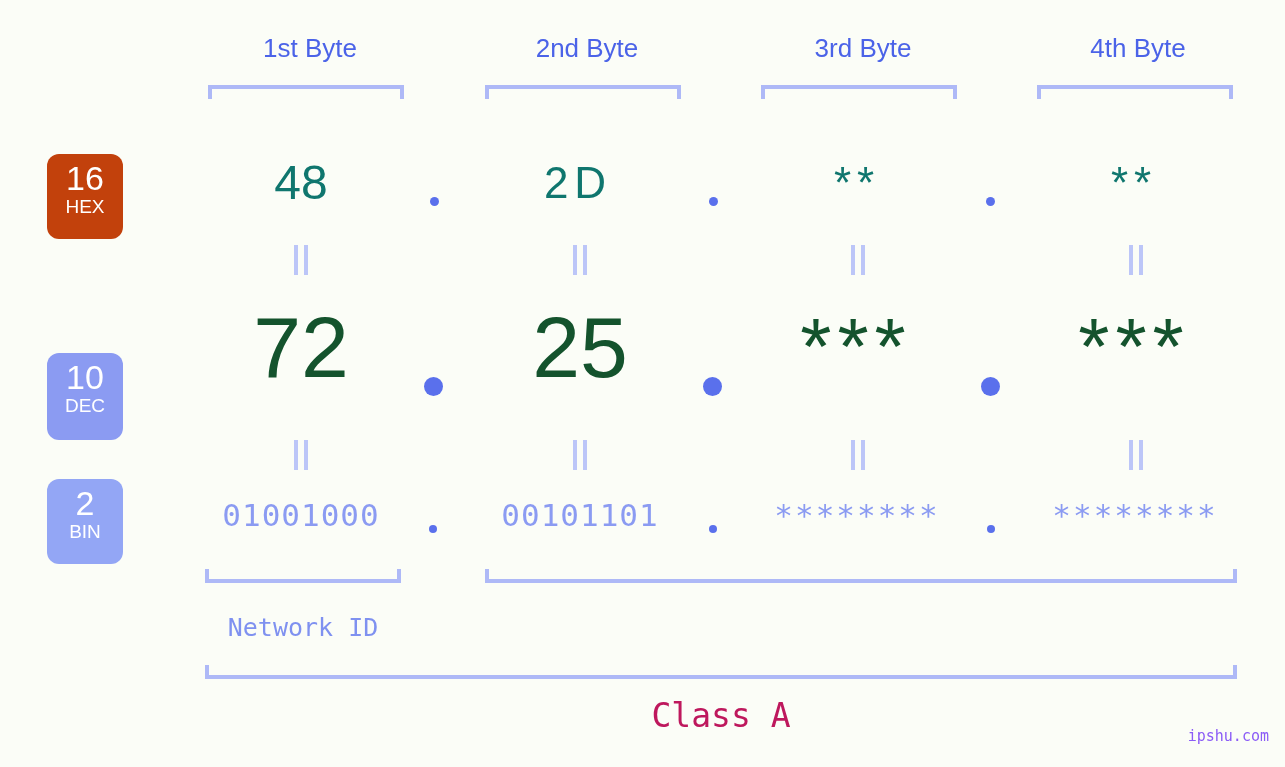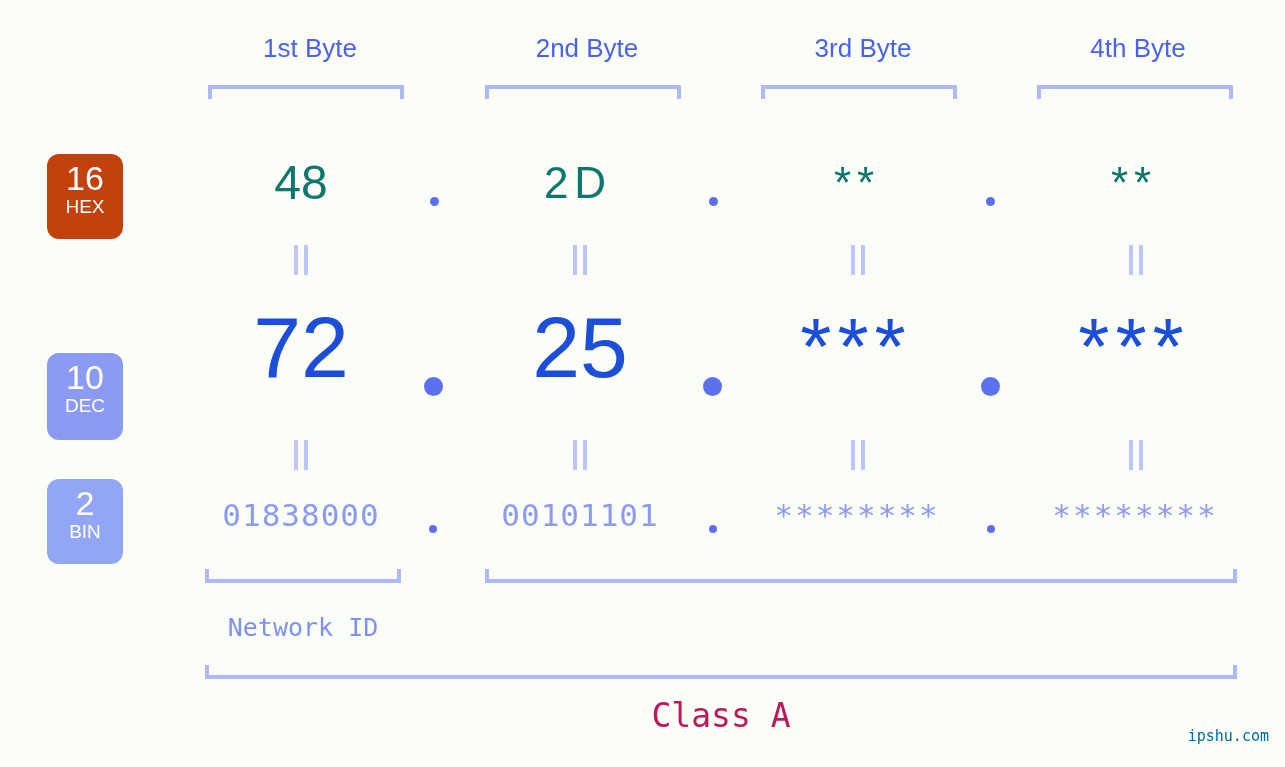--- a/index.html
+++ b/index.html
@@ -100,21 +100,21 @@
     font-size: 44px;
     letter-spacing: 6px;
   }
 
   
   .row-dec .cell {
     top: 292px;
     width: 280px;
     font-size: 86px;
     line-height: 110px;
-    color: #1d4ed8;
+    color: #14532d;
     font-family: "Liberation Sans", sans-serif;
   }
   .row-dec .cell.stars {
     font-size: 80px;
     letter-spacing: 6px;
   }
 
   
   .row-bin .cell {
     top: 495px;
@@ -173,21 +173,21 @@
     white-space: nowrap;
   }
 
   
   #watermark {
     position: absolute;
     right: 16px;
     bottom: 22px;
     font-family: "DejaVu Sans Mono", monospace;
     font-size: 15px;
-    color: #0369a1;
+    color: #8b5cf6;
     letter-spacing: 0px;
   }
 </style>
 </head>
 <body>
 
 <div id="stage">
 
   <div class="byte-header" style="left:170px;">1st Byte</div>
   <div class="byte-header" style="left:447px;">2nd Byte</div>
@@ -262,21 +262,21 @@
   <div class="eq" style="left:850px; top:440px;">
       <i></i>
       <i></i>
     </div>
   <div class="eq" style="left:1128px; top:440px;">
       <i></i>
       <i></i>
     </div>
 
   <div class="row-bin">
-    <div class="cell" style="left:161px;">01838000</div>
+    <div class="cell" style="left:161px;">01001000</div>
     <div class="cell" style="left:440px;">00101101</div>
     <div class="cell stars" style="left:717px;">********</div>
     <div class="cell stars" style="left:995px;">********</div>
 
     <div class="dot tiny" style="left:429px; top:525px;"></div>
     <div class="dot tiny" style="left:709px; top:525px;"></div>
     <div class="dot tiny" style="left:987px; top:525px;"></div>
   </div>
 
   <div class="bracket-up" style="left:205px; top:569px; width:196px;"></div>

